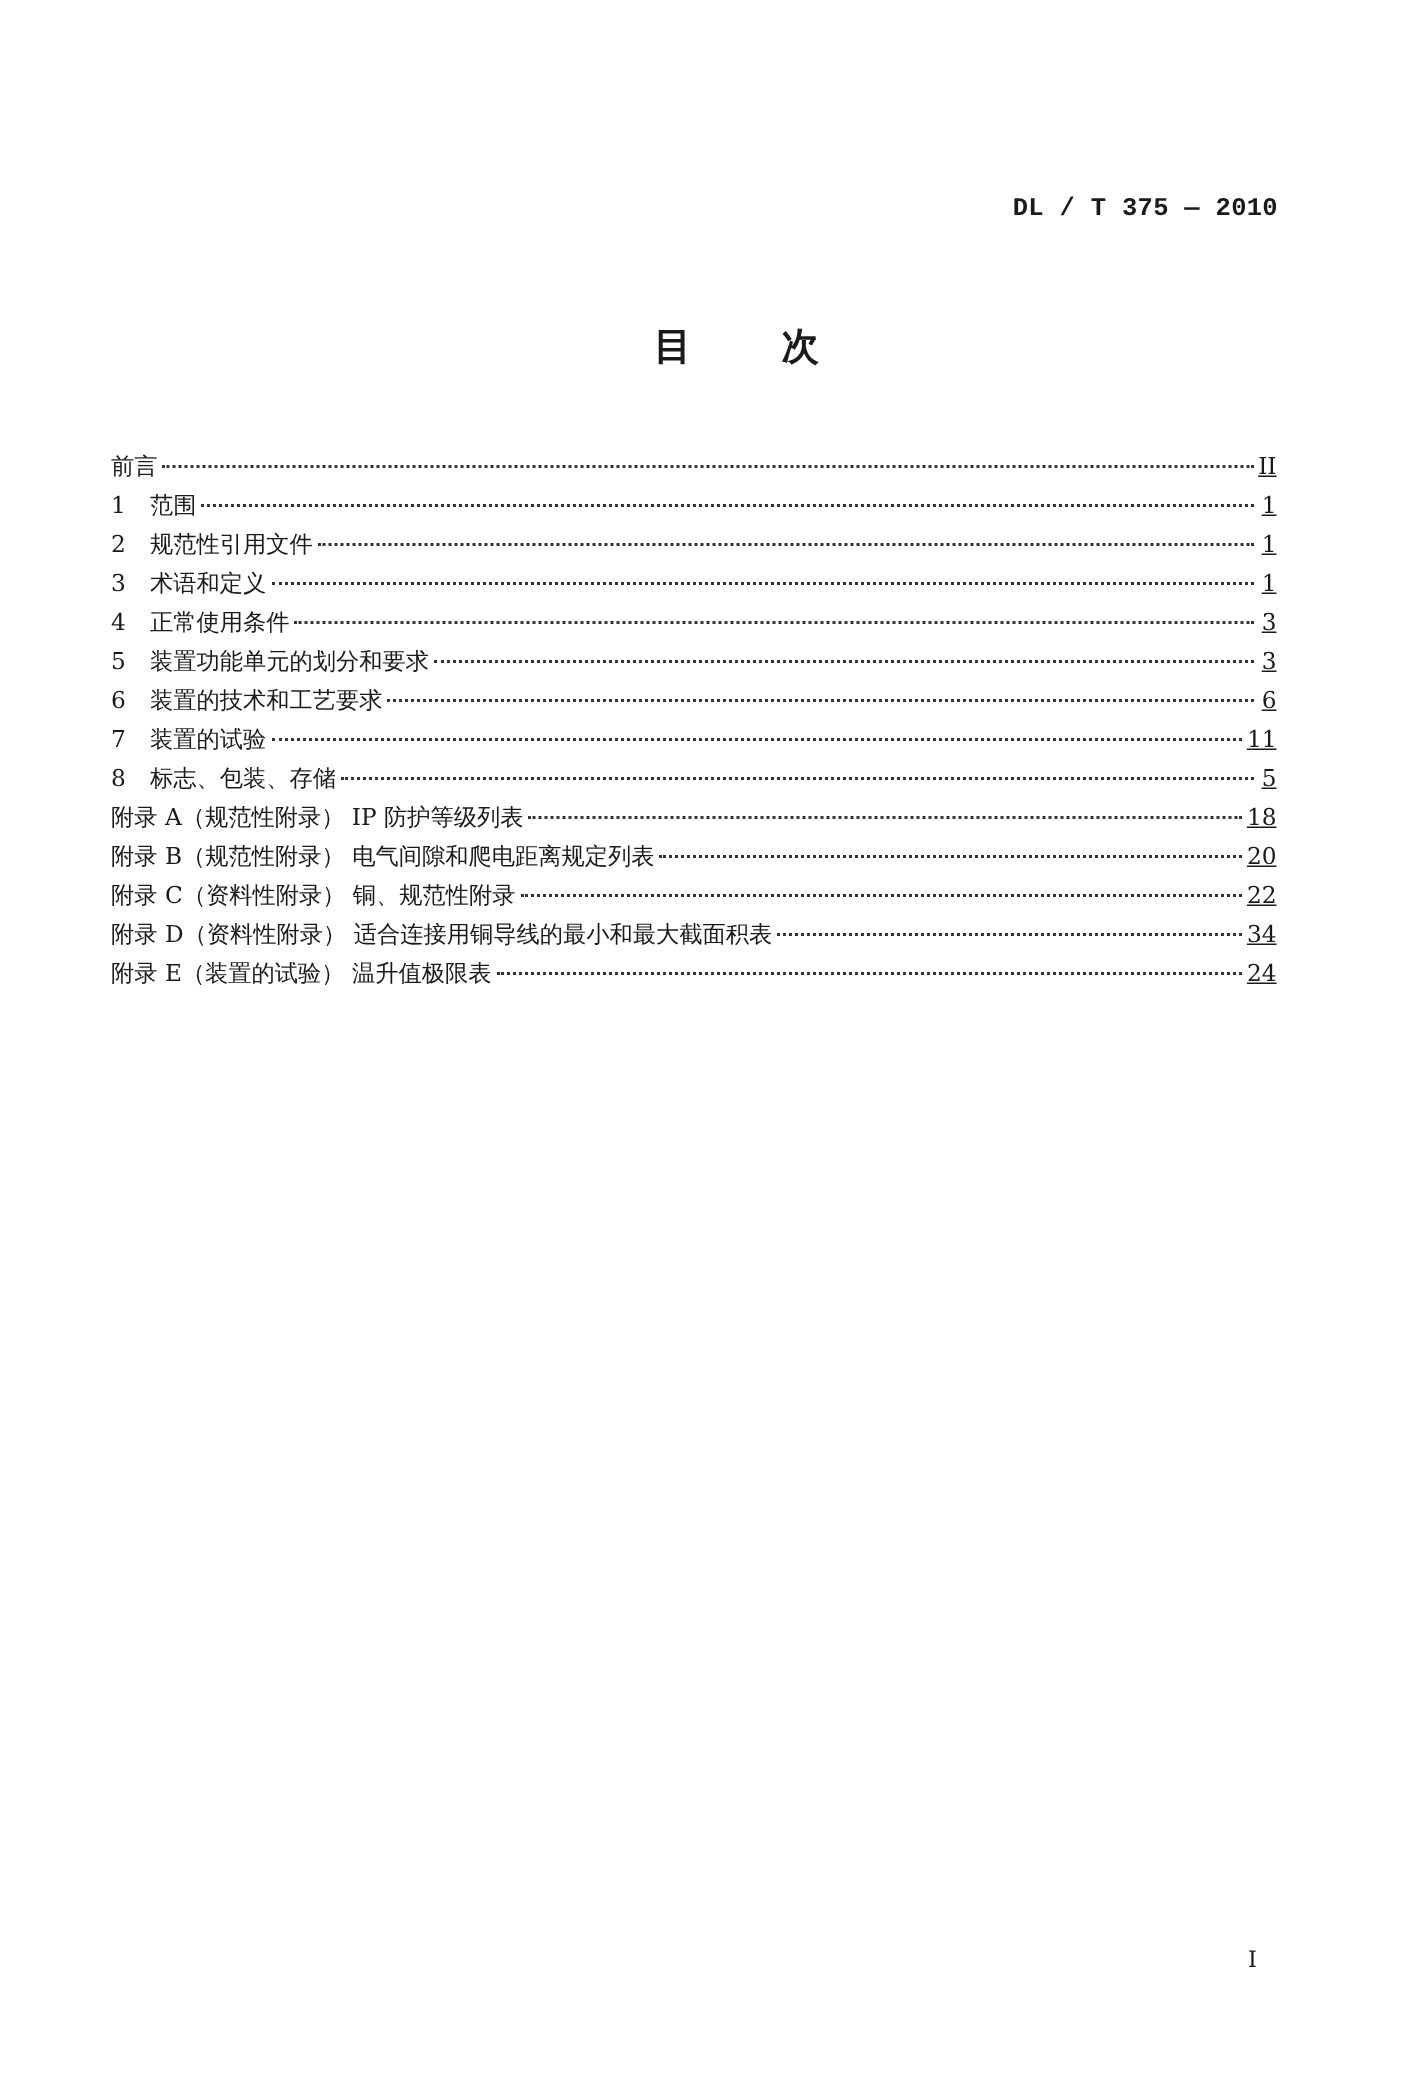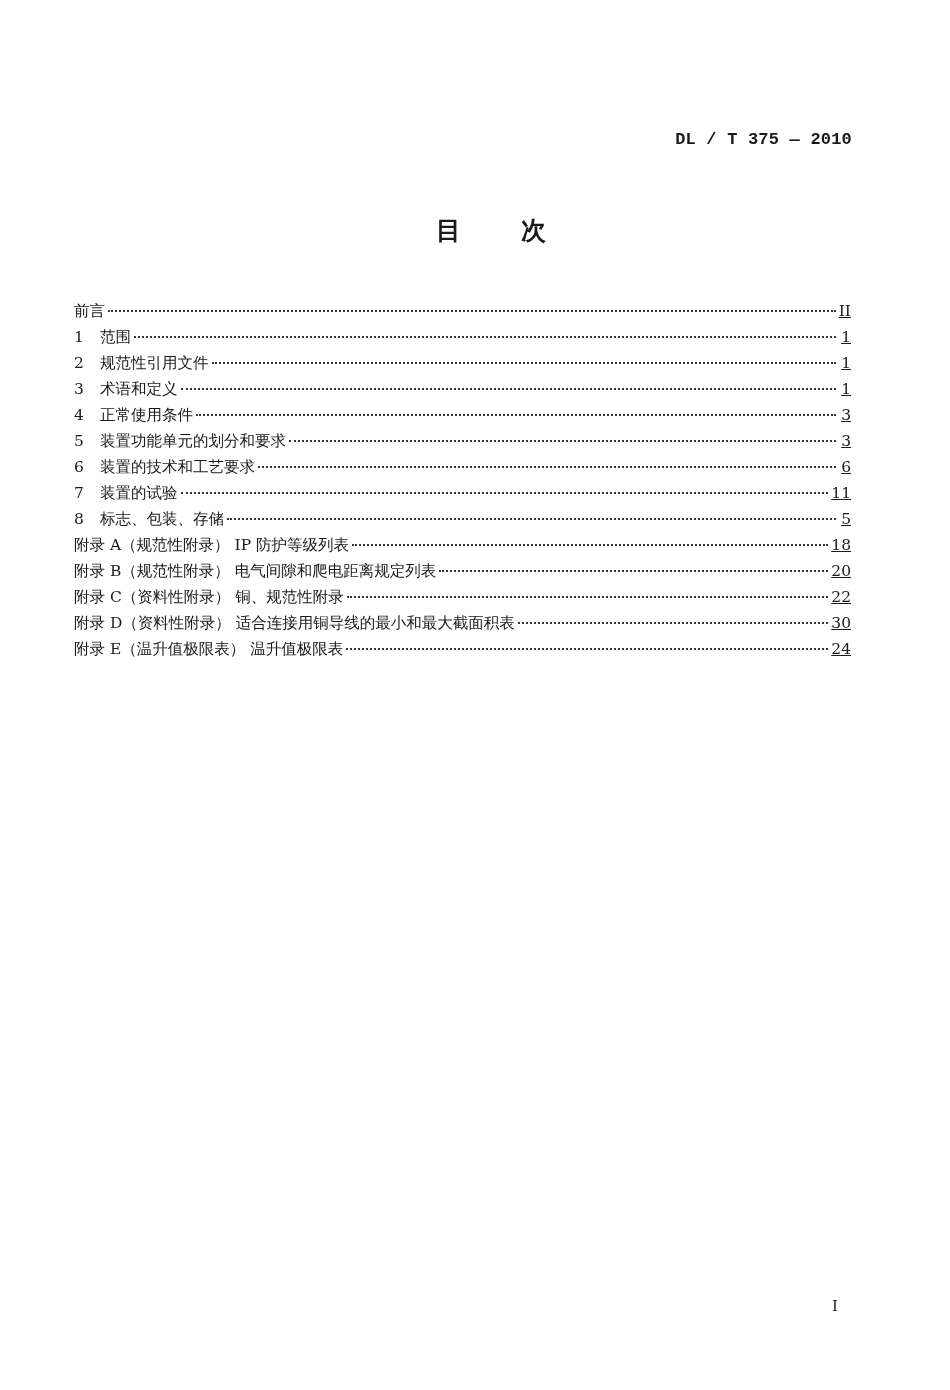--- a/index.html
+++ b/index.html
@@ -144,23 +144,23 @@
   <div class="toc-row">
     <span class="prefix">附录 C（资料性附录） </span>
     <span class="label">铜、规范性附录</span>
     <span class="leader"></span>
     <span class="page">22</span>
   </div>
   <div class="toc-row">
     <span class="prefix">附录 D（资料性附录） </span>
     <span class="label">适合连接用铜导线的最小和最大截面积表</span>
     <span class="leader"></span>
-    <span class="page">30</span>
+    <span class="page">34</span>
   </div>
   <div class="toc-row">
-    <span class="prefix">附录 E（温升值极限表） </span>
+    <span class="prefix">附录 E（装置的试验） </span>
     <span class="label">温升值极限表</span>
     <span class="leader"></span>
     <span class="page">24</span>
   </div>
 </div>
 
 <div class="folio">I</div>
 
 </body></html>

